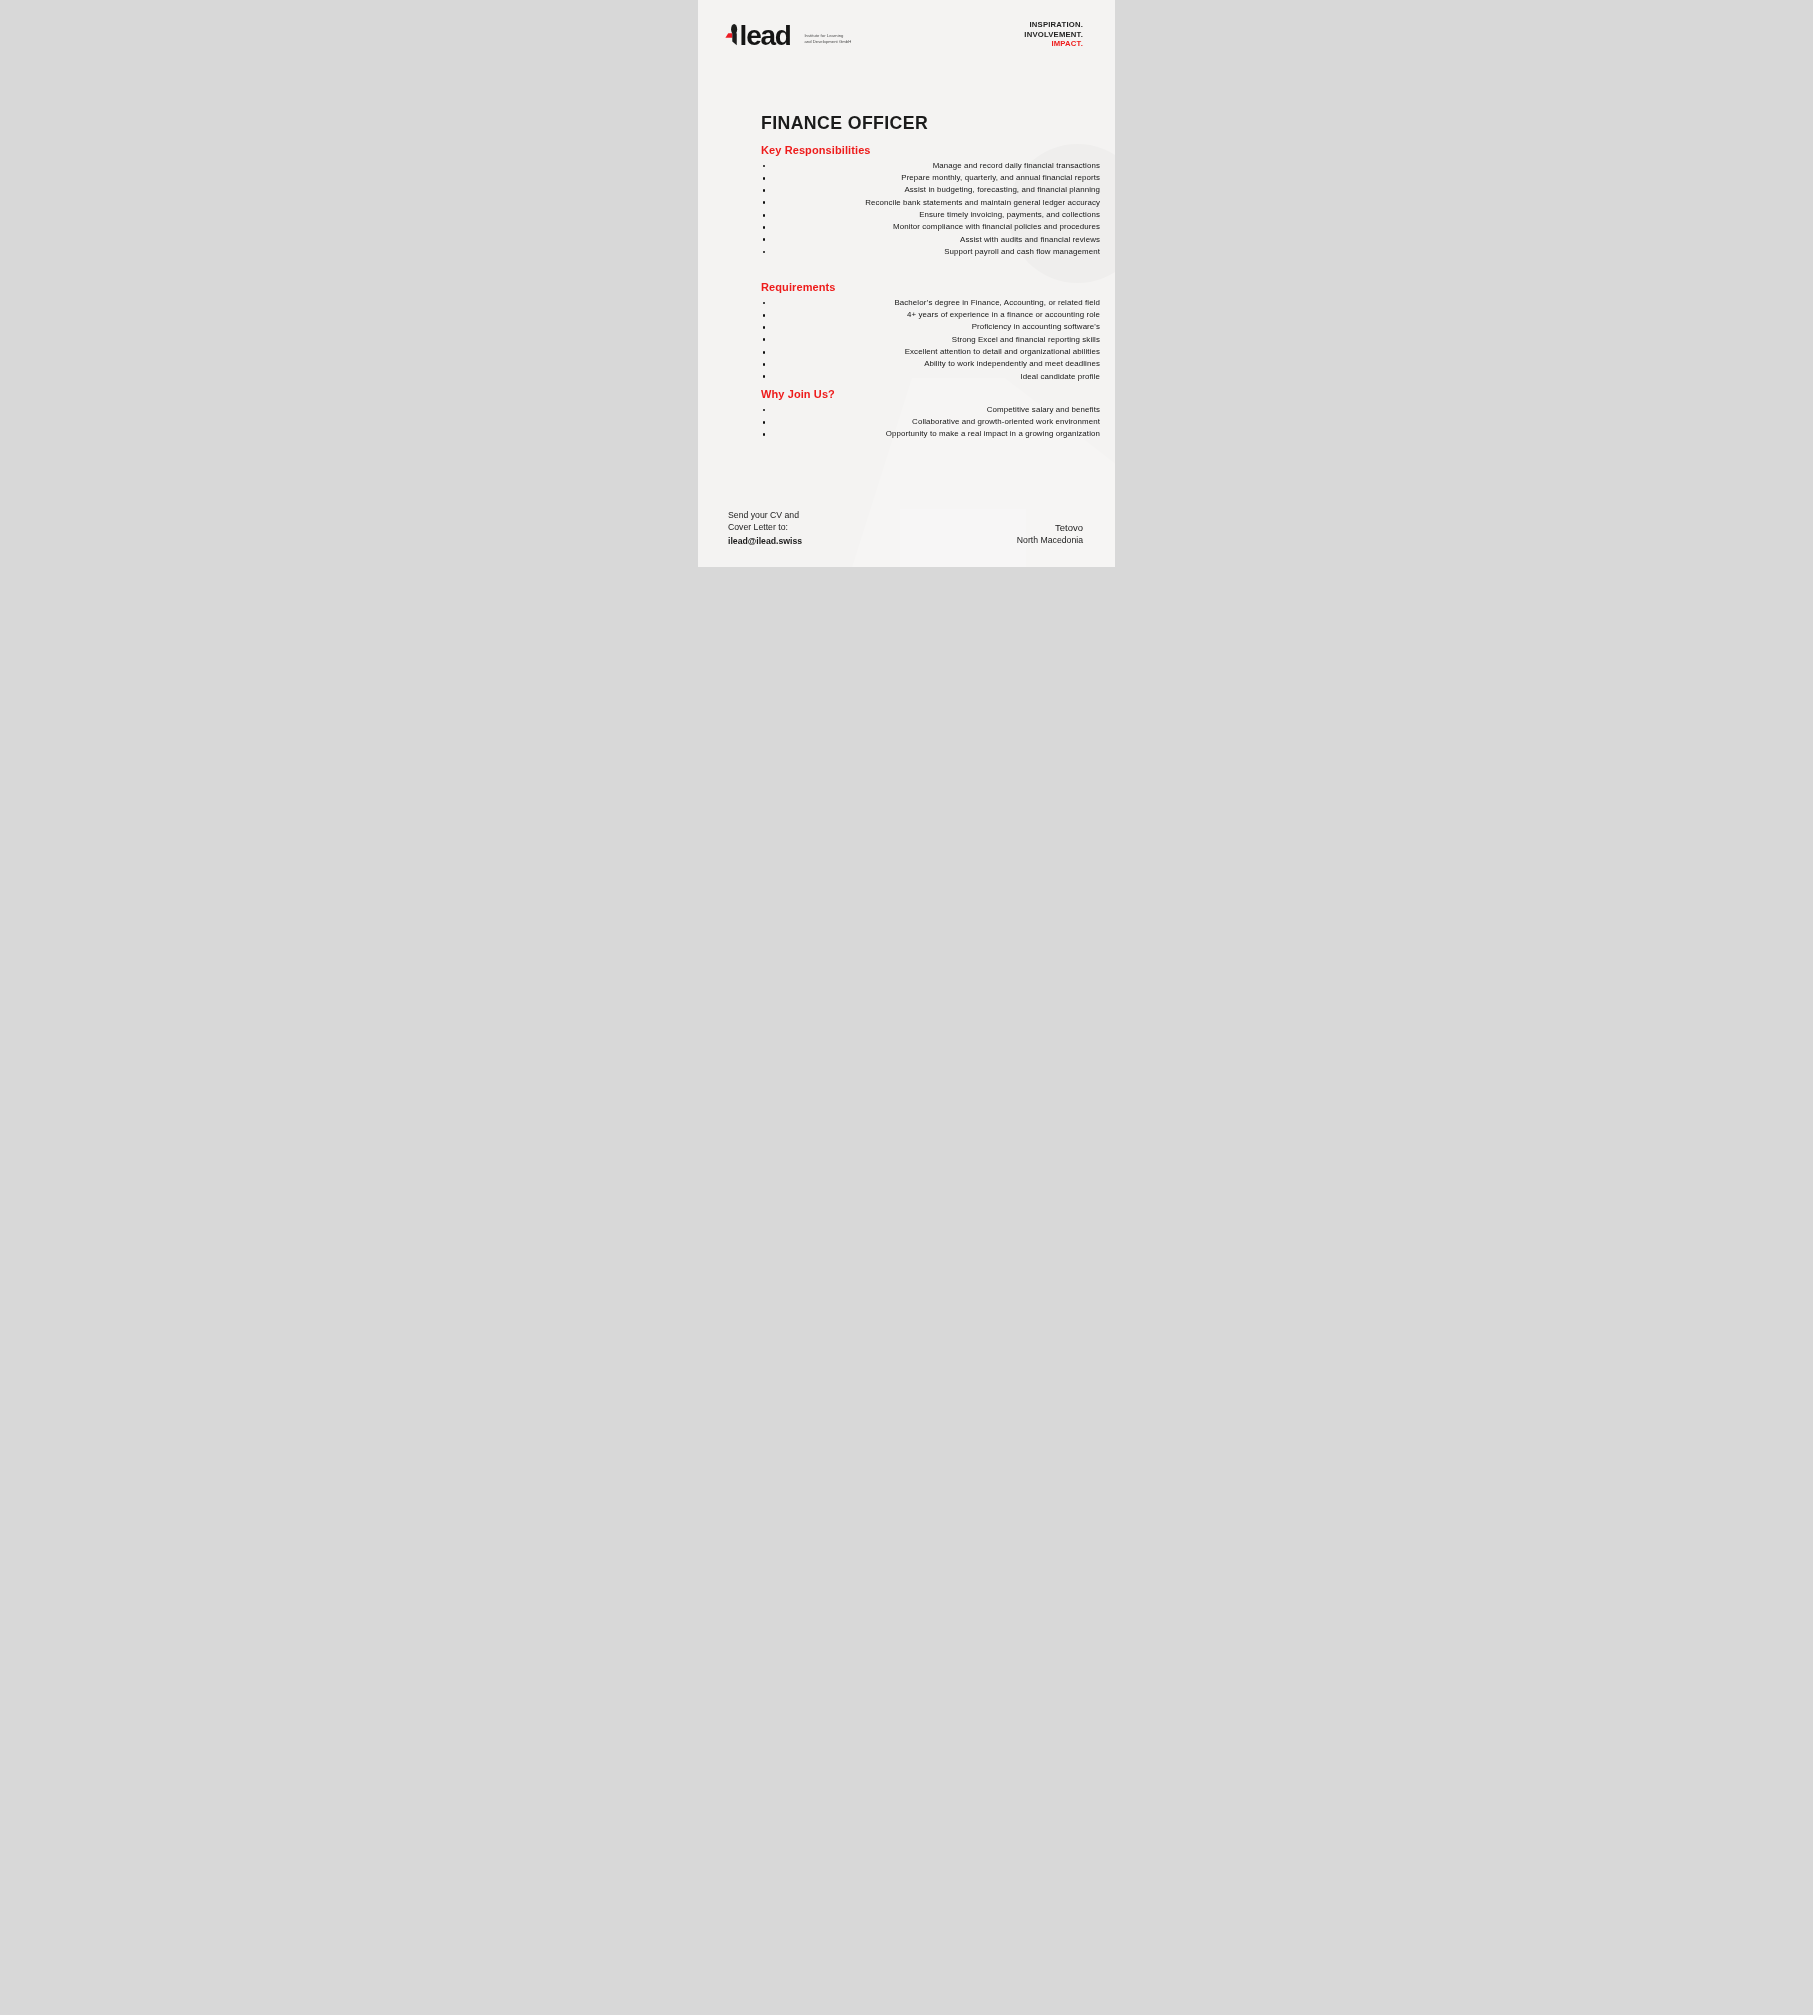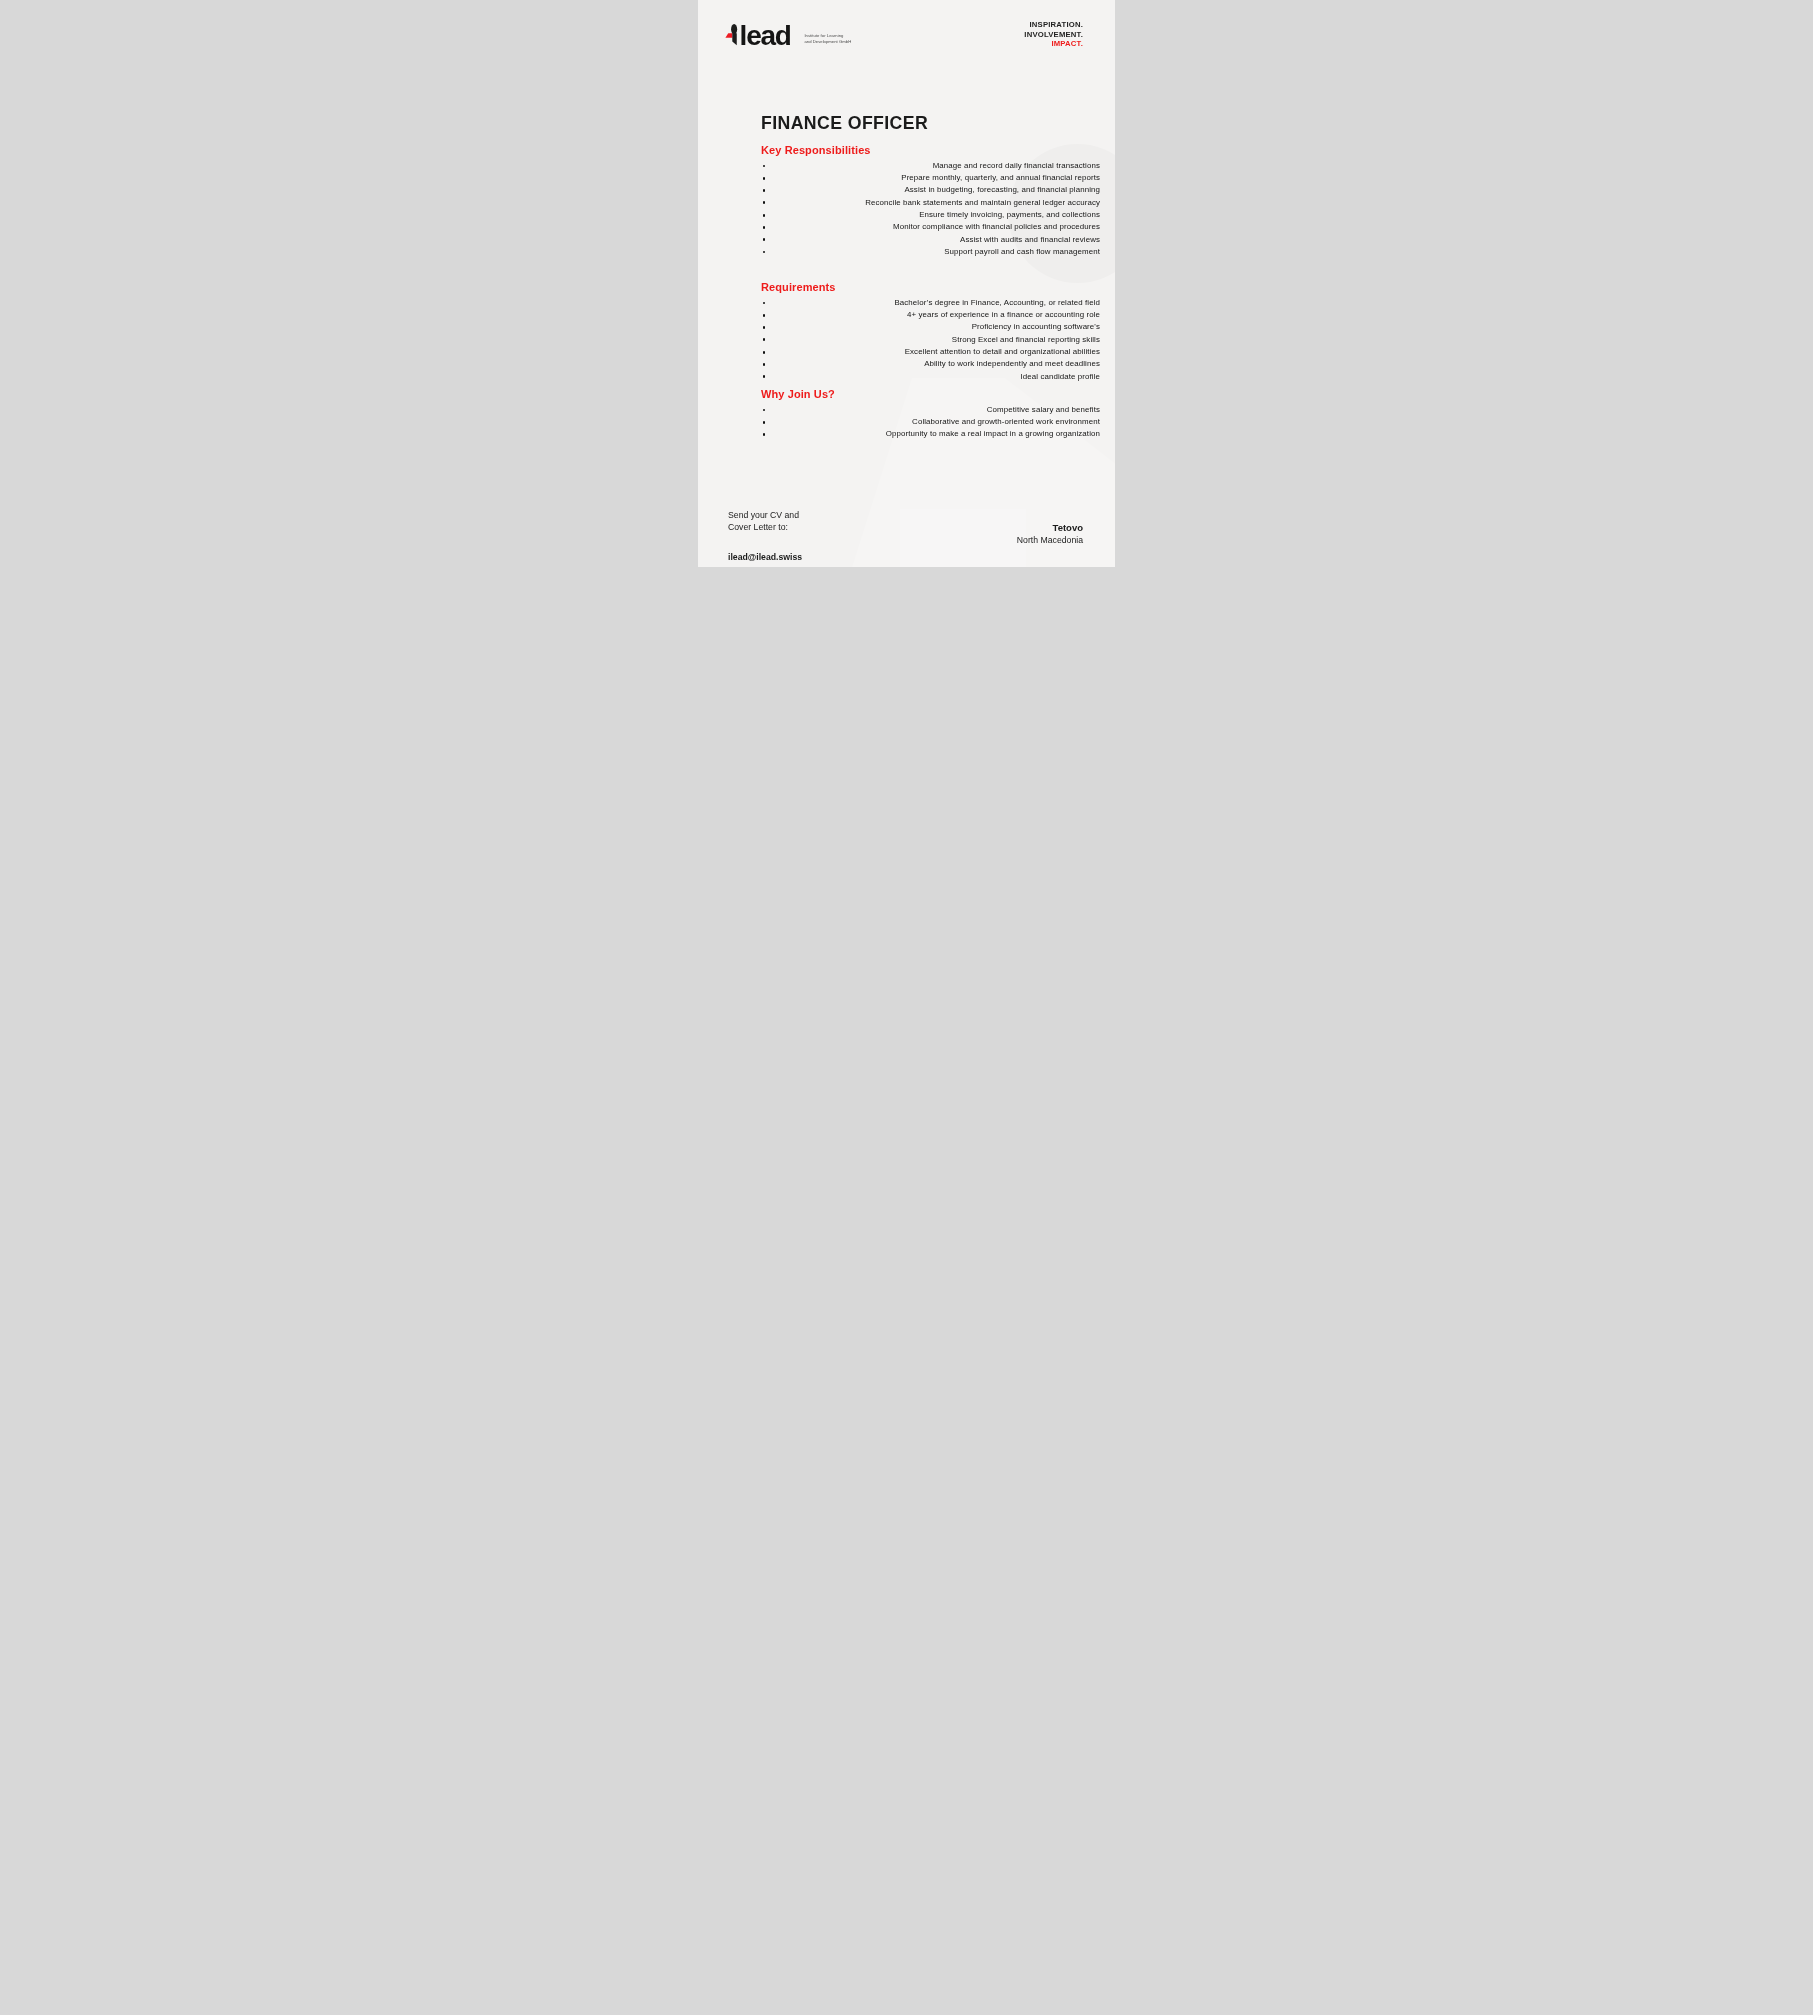--- a/index.html
+++ b/index.html
@@ -35,23 +35,23 @@
   .section li{display:flex;align-items:center;font-size:7.9px;line-height:12.3px;
     color:#161616;letter-spacing:0.1px;white-space:nowrap;justify-content:space-between;}
   .section li .dot{flex:none;width:2.8px;height:2.8px;border-radius:50%;background:#111;
     margin:0 4px 0 1.6px;}
   #sec-responsibilities{top:144px;}
   #sec-requirements{top:281px;}
   #sec-why{top:388px;}
 
   
   .footer-left{position:absolute;left:30px;top:509px;font-size:8.7px;line-height:12px;color:#1c1c1c;}
-  .footer-left .email{font-weight:700;margin-top:18px;}
+  .footer-left .email{font-weight:700;margin-top:2px;}
   .footer-right{position:absolute;right:32px;top:521px;text-align:right;color:#1c1c1c;}
-  .footer-right .city{font-size:9.5px;font-weight:700;line-height:13px;}
+  .footer-right .city{font-size:9.5px;font-weight:400;line-height:13px;}
   .footer-right .country{font-size:8.7px;line-height:13px;}
 </style>
 </head>
 <body>
 
 <div class="page">
 
   <div class="bg-circle"></div>
   <div class="bg-wedge"></div>
   <div class="bg-rect"></div>

